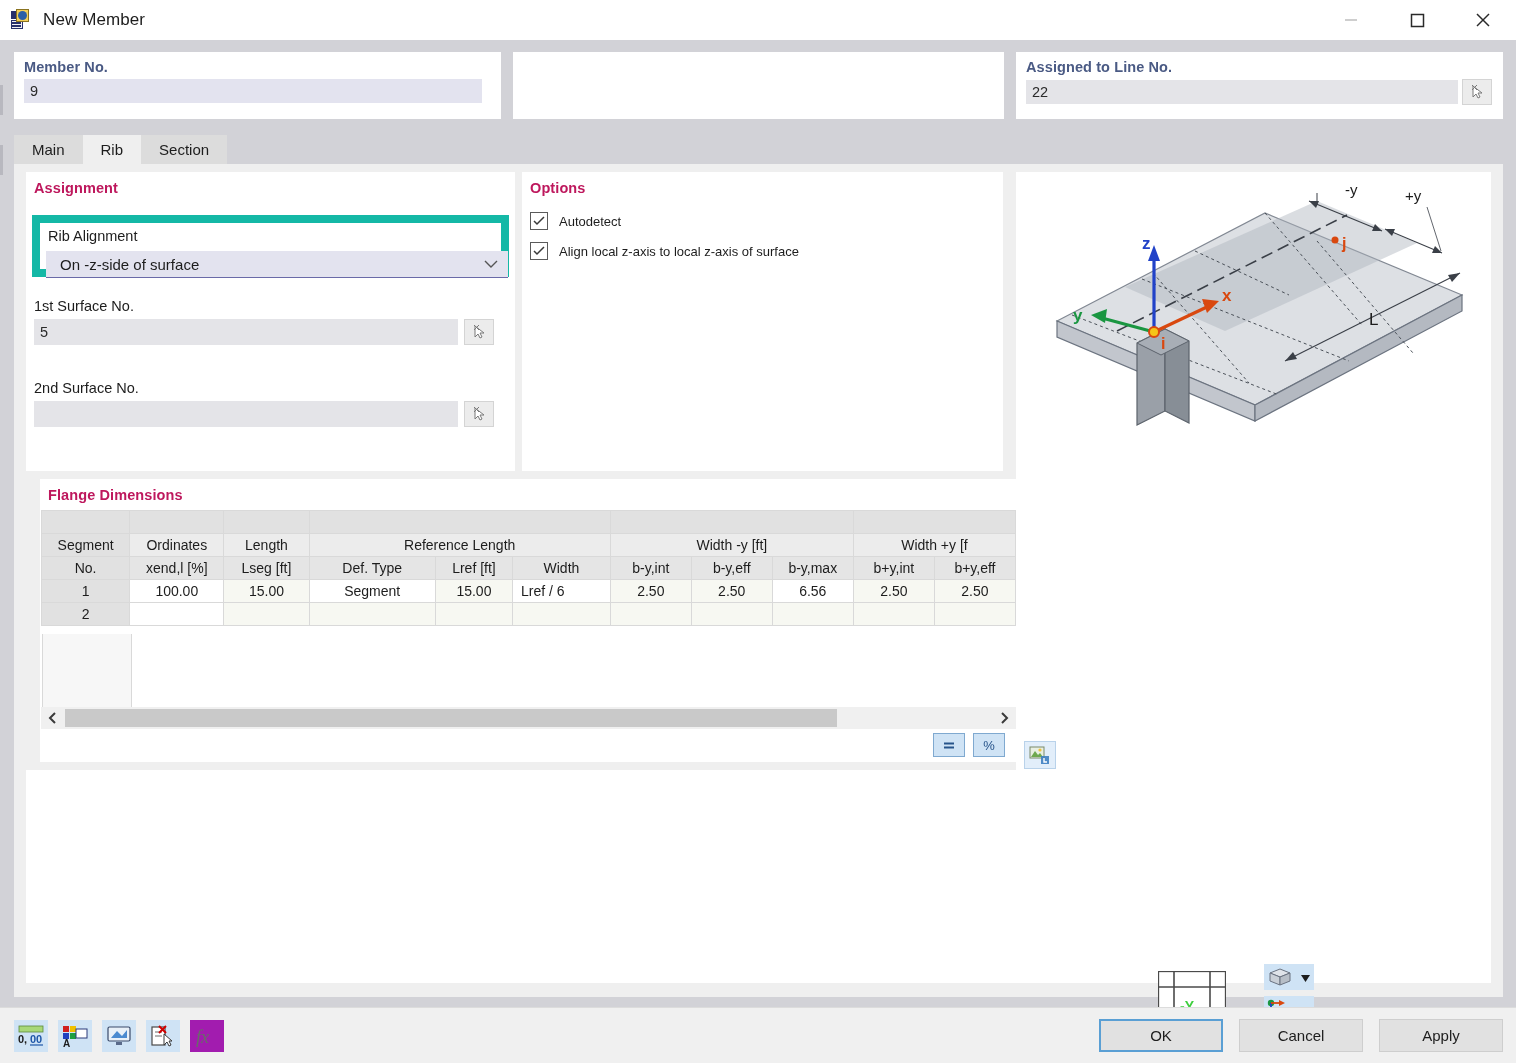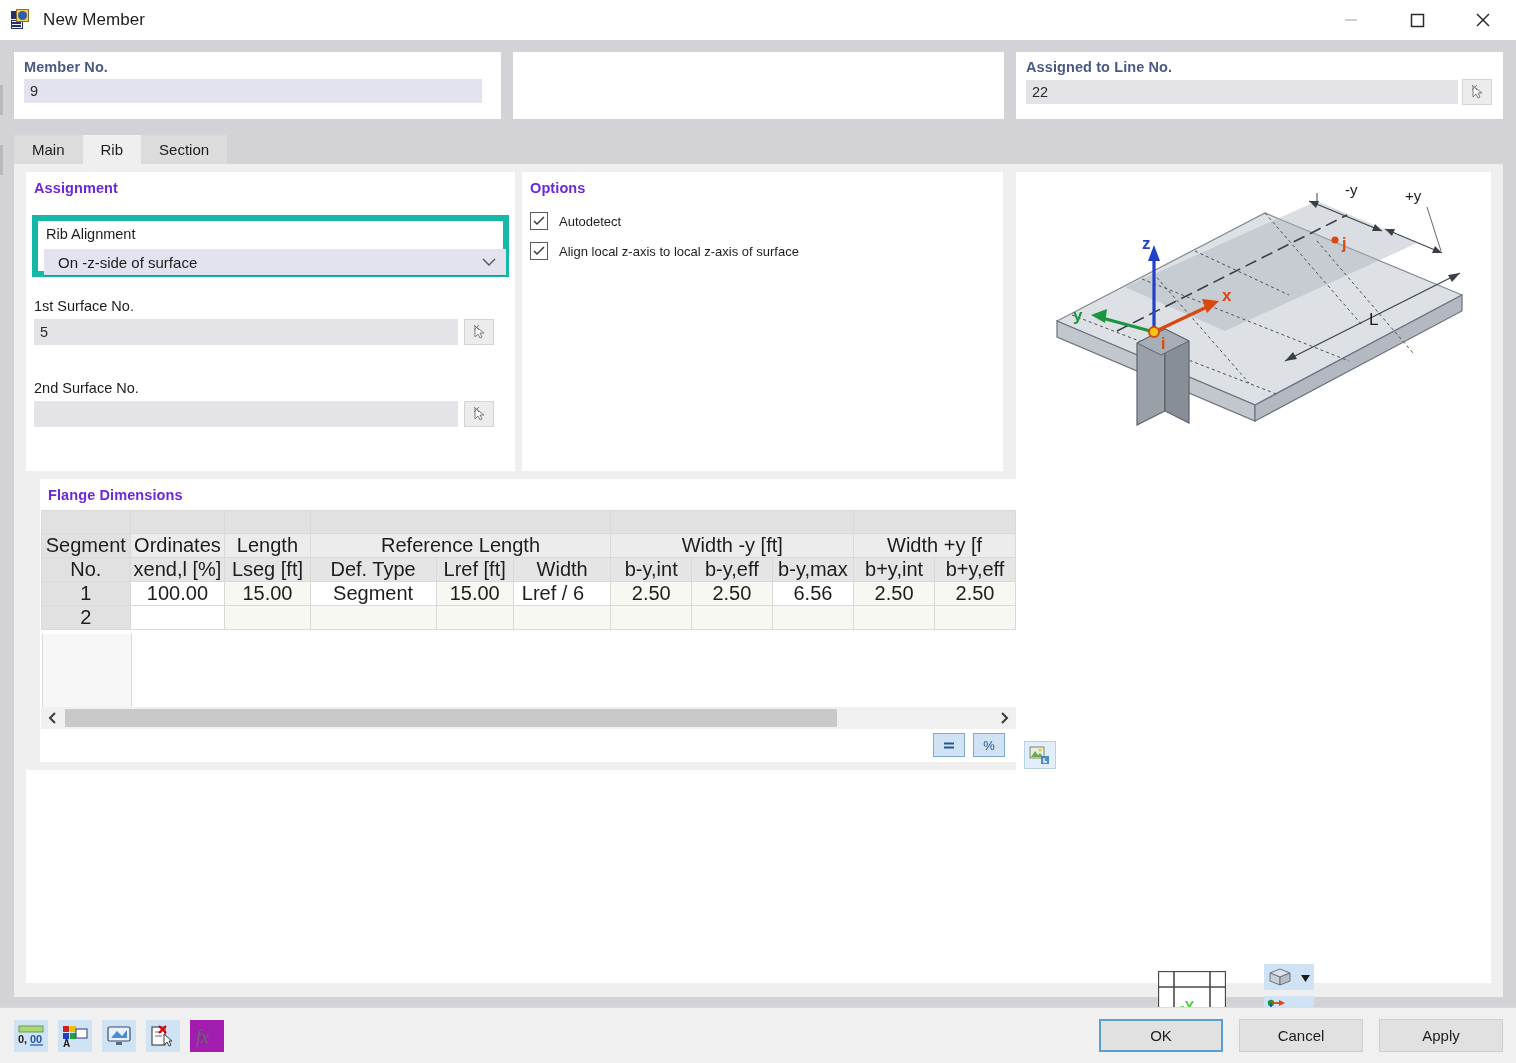--- a/index.html
+++ b/index.html
@@ -94,28 +94,28 @@
   .group {
     position: absolute; background: #ffffff;
   }
   #grp-assignment { left: 12px; top: 8px; width: 489px; height: 299px; }
   #grp-options    { left: 508px; top: 8px; width: 481px; height: 299px; }
   #grp-3d         { left: 1002px; top: 8px; width: 475px; height: 605px; }
   #grp-flange     { left: 26px; top: 315px; width: 977px; height: 283px; }
   #grp-bottom     { left: 12px; top: 606px; width: 1465px; height: 213px; }
 
   .group-title {
-    font-size: 14.5px; font-weight: bold; color: #6d28d9;
+    font-size: 14.5px; font-weight: bold; color: #be185d;
     padding: 8px 0 0 8px; letter-spacing: 0.1px;
   }
 
   
   .highlight-box {
     position: absolute; left: 6px; top: 43px; width: 477px; height: 62px;
-    border: 6px solid #14b8a6; background: #ffffff;
+    border: 8px solid #14b8a6; background: #ffffff;
   }
   .hb-label { font-size: 14.5px; color: #1d1d1d; padding: 5px 0 0 8px; }
   .combo {
     position: absolute; left: 6px; top: 28px; width: 462px; height: 27px;
     background: #e3e3ef; border-bottom: 1.5px solid #6a6aa8;
     display: flex; align-items: center;
   }
   .combo-text { font-size: 15px; color: #1d1d1d; padding-left: 14px; flex: 1; }
   .chev { margin-right: 10px; }
 
@@ -137,21 +137,21 @@
   .chk-label { font-size: 13px; color: #1d1d1d; margin-left: 11px; }
 
   
   .tbl-wrap {
     position: absolute; left: 1px; top: 31px; width: 975px; height: 214px;
     overflow: hidden; background: #ffffff;
   }
   table.ftab { border-collapse: collapse; table-layout: fixed; }
   table.ftab th, table.ftab td {
     border: 1px solid #d9d9d9; font-weight: normal;
-    font-size: 20px; color: #1d1d1d; text-align: center;
+    font-size: 14px; color: #1d1d1d; text-align: center;
     padding: 0; height: 23px; overflow: hidden; white-space: nowrap;
   }
   th.spacer-cell { height: 12px; background: #e1e1e1; border: 1px solid #d9d9d9; }
   th.hdr-top { background: #ececec; height: 23px; }
   th.hdr-sub { background: #e5e5e5; height: 23px; font-size: 13.5px; }
   th.rowhdr { background: #e1e1e1; width: 89px; }
   td.rownum { background: #e1e1e1; font-size: 14.5px; }
   td.val-edit { background: #ffffff; color: #1d1d1d; }
   td.val-ro { background: #f7f8f2; color: #8a8a8a; }
   td.val-bold { background: #ffffff; color: #1d1d1d; font-weight: bold; }

